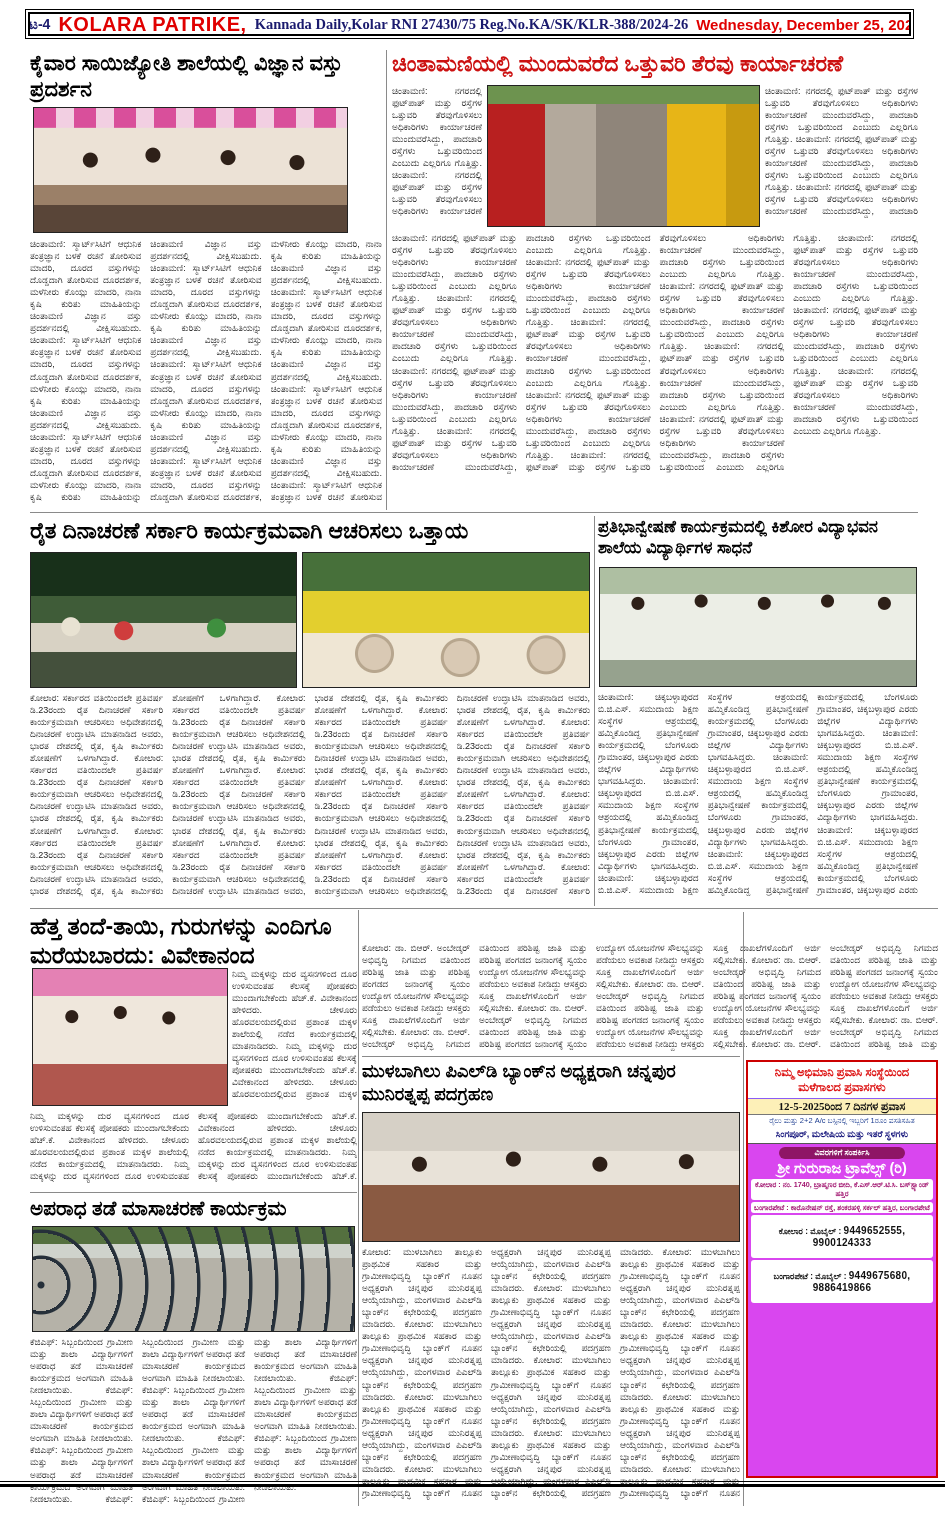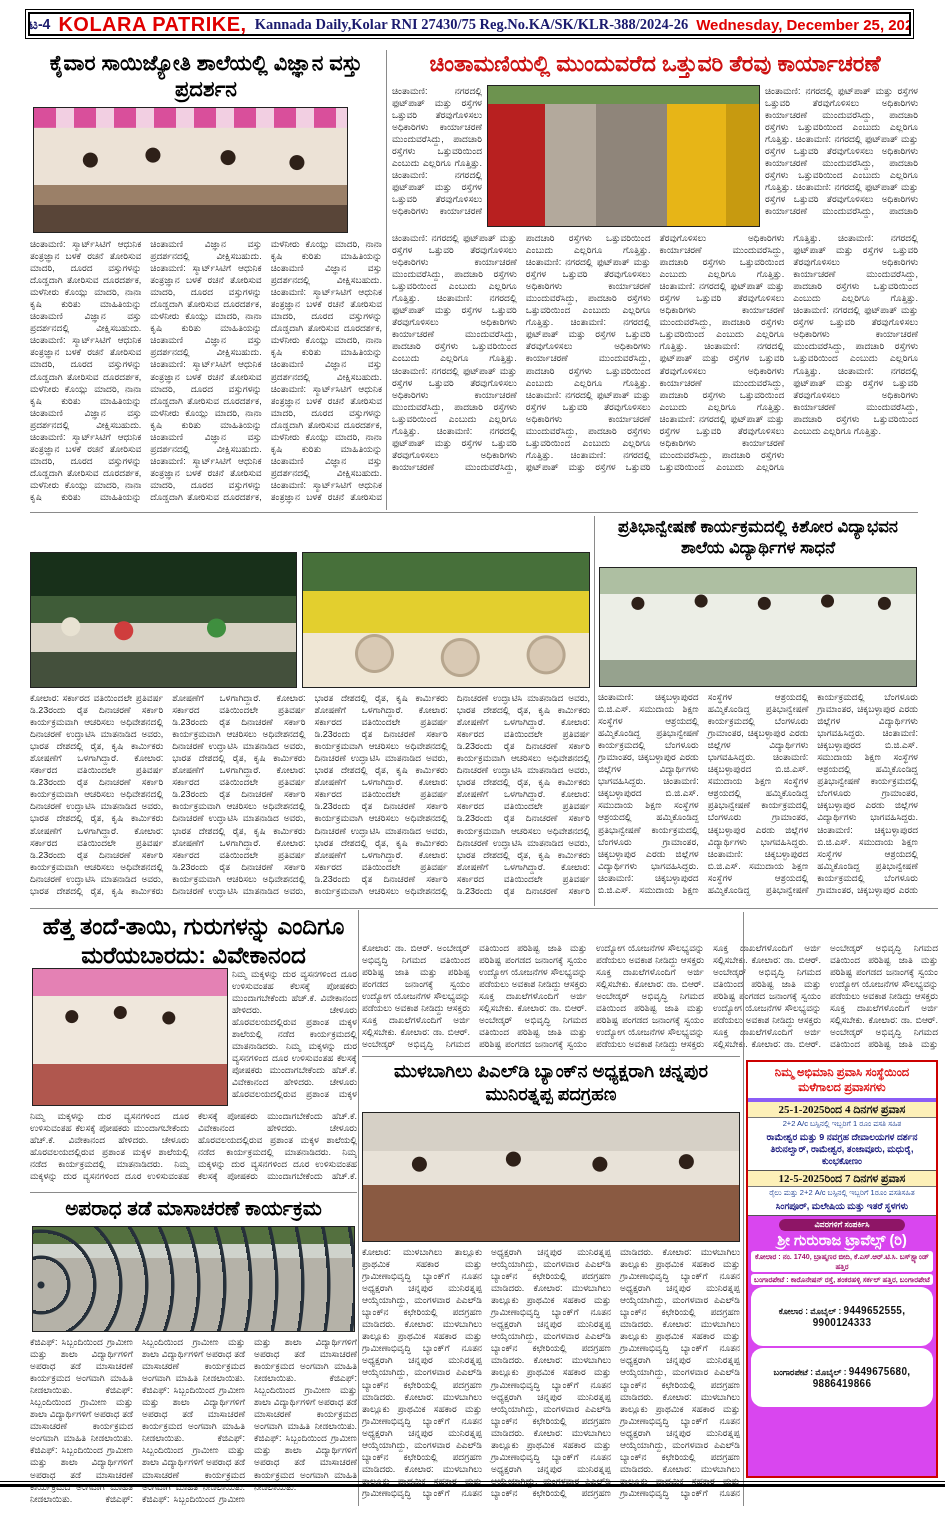--- a/index.html
+++ b/index.html
@@ -6,21 +6,21 @@
   #page{position:relative;width:945px;height:1518px;background:#ffffff;margin:0 auto;
         font-family:"Liberation Sans","DejaVu Sans",sans-serif;color:#111;overflow:hidden;}
   
   .mast-outer{position:absolute;left:25px;top:9px;width:889px;height:30px;border:1px solid #000;padding:2px;box-sizing:border-box;}
   .mast-inner{width:100%;height:100%;border:2px solid #000;box-sizing:border-box;display:flex;align-items:center;justify-content:center;gap:8px;white-space:nowrap;overflow:hidden;background:#fff;}
   .mast-page{color:#1a1a6e;font-weight:bold;font-size:14px;}
   .mast-title{color:#e00000;font-weight:bold;font-size:20px;letter-spacing:.5px;font-family:"Liberation Sans",sans-serif;}
   .mast-sub{color:#1a1a6e;font-weight:bold;font-size:14.5px;font-family:"Liberation Serif",serif;}
   .mast-date{color:#e00000;font-weight:bold;font-size:15px;font-family:"Liberation Sans",sans-serif;}
   
-  .headline{font-weight:bold;text-align:center;color:#000;line-height:1.25;}
+  .headline{font-weight:bold;text-align:left;color:#000;line-height:1.25;}
   .headline.red{color:#cc1111;}
   .nowrap{white-space:nowrap;overflow:hidden;}
   .body{font-size:9px;line-height:1.34;text-align:justify;color:#1c1c1c;overflow:hidden;column-gap:9px;word-break:break-word;}
   .photo{position:absolute;border:1px solid #222;box-sizing:border-box;}
   .abs{position:absolute;box-sizing:border-box;}
   .vrule{position:absolute;width:1px;background:#8a8a8a;}
   .hrule{position:absolute;height:1px;background:#8a8a8a;}
   
   .ph-expo{background:
     radial-gradient(circle at 18% 42%, #2e2018 0 7px, transparent 8px),
@@ -67,30 +67,30 @@
     radial-gradient(circle at 86% 38%, #2e2018 0 7px, transparent 8px),
     linear-gradient(180deg,#d6d0c6 0 30%,#e8e2d8 30% 56%,#8a5a42 56% 100%);
     background-color:#e8e2d8;}
   .ph-ground{background:
     repeating-radial-gradient(circle at 8px 58px, #26303a 0 3px, transparent 4px 26px),
     linear-gradient(180deg,#54703f 0 16%,#cfd3cc 16% 30%,#b5b2a8 30% 100%);
     background-color:#b5b2a8;}
   
   .adbox{position:absolute;left:746px;top:1060px;width:192px;height:418px;border:2px solid #cc0000;background:#fff;
          display:flex;flex-direction:column;box-sizing:border-box;overflow:hidden;}
-  .ad-title{color:#dd1111;font-weight:bold;font-size:11.5px;text-align:center;line-height:1.3;padding:3px 2px;border-bottom:4px solid #8b5cf6;}
+  .ad-title{color:#dd1111;font-weight:bold;font-size:11.5px;text-align:center;line-height:1.3;padding:3px 2px;border-bottom:1px solid #8b5cf6;}
   .tour{border-bottom:1px solid #555;}
   .tour-date{font-family:"Liberation Serif",serif;font-weight:bold;font-size:11px;text-align:center;background:#fdf0b8;color:#111;padding:1px 0;border-bottom:1px solid #777;}
   .tour-note{font-size:7.5px;color:#1a3b8f;text-align:center;padding:1px 1px;}
   .tour-places{font-size:9px;font-weight:bold;color:#19197e;text-align:center;line-height:1.35;padding:1px 2px 3px;}
   .agency{background:#d946ef;color:#fff;flex:1;display:flex;flex-direction:column;align-items:stretch;gap:2px;padding:3px;text-align:center;}
   .agency-contact{font-size:8px;font-weight:bold;background:#8e1566;border-radius:6px;margin:0 28px;padding:1px 0;}
   .agency-name{font-size:14.5px;font-weight:bold;line-height:1.1;}
   .agency-chip{background:#fff;color:#a1146f;font-size:7.2px;font-weight:bold;border-radius:3px;padding:1px 2px;line-height:1.3;}
-  .agency-phone{background:#fff;color:#111;font-size:8.2px;font-weight:bold;border-radius:12px;padding:18px 2px;}
+  .agency-phone{background:#fff;color:#111;font-size:8.2px;font-weight:bold;border-radius:3px;padding:10px 2px;}
   .agency-phone b{font-size:10px;letter-spacing:.3px;}
   
   .foot-rule1{position:absolute;left:0;top:1481px;width:945px;height:1px;background:#000;}
   .foot-rule2{position:absolute;left:0;top:1484px;width:945px;height:3px;background:#000;}
   .footer{position:absolute;left:0;top:1492px;width:945px;text-align:center;font-family:"Liberation Serif",serif;
           font-weight:bold;font-size:12px;color:#101010;white-space:nowrap;overflow:hidden;}
   .footer .em{text-decoration:underline;}
 </style>
 </head>
 <body>
@@ -109,20 +109,21 @@
   <div class="abs headline" style="left:30px;top:50px;width:352px;height:55px;font-size:21px;">ಕೈವಾರ ಸಾಯಿಜ್ಯೋತಿ ಶಾಲೆಯಲ್ಲಿ ವಿಜ್ಞಾನ ವಸ್ತು ಪ್ರದರ್ಶನ</div>
   <div class="photo ph-expo" style="left:33px;top:107px;width:315px;height:126px;"></div>
   <div class="abs body" style="left:30px;top:238px;width:352px;height:272px;column-count:3;">ಚಿಂತಾಮಣಿ: ಸ್ಮಾರ್ಟ್‌ಸಿಟಿಗೆ ಆಧುನಿಕ ತಂತ್ರಜ್ಞಾನ ಬಳಕೆ ರಚನೆ ತೋರಿಸುವ ಮಾದರಿ, ದೂರದ ವಸ್ತುಗಳನ್ನು ದೊಡ್ಡದಾಗಿ ತೋರಿಸುವ ದೂರದರ್ಶಕ, ಮಳೆನೀರು ಕೊಯ್ಲು ಮಾದರಿ, ನಾನಾ ಕೃಷಿ ಕುರಿತು ಮಾಹಿತಿಯನ್ನು ಚಿಂತಾಮಣಿ ವಿಜ್ಞಾನ ವಸ್ತು ಪ್ರದರ್ಶನದಲ್ಲಿ ವೀಕ್ಷಿಸಬಹುದು. ಚಿಂತಾಮಣಿ: ಸ್ಮಾರ್ಟ್‌ಸಿಟಿಗೆ ಆಧುನಿಕ ತಂತ್ರಜ್ಞಾನ ಬಳಕೆ ರಚನೆ ತೋರಿಸುವ ಮಾದರಿ, ದೂರದ ವಸ್ತುಗಳನ್ನು ದೊಡ್ಡದಾಗಿ ತೋರಿಸುವ ದೂರದರ್ಶಕ, ಮಳೆನೀರು ಕೊಯ್ಲು ಮಾದರಿ, ನಾನಾ ಕೃಷಿ ಕುರಿತು ಮಾಹಿತಿಯನ್ನು ಚಿಂತಾಮಣಿ ವಿಜ್ಞಾನ ವಸ್ತು ಪ್ರದರ್ಶನದಲ್ಲಿ ವೀಕ್ಷಿಸಬಹುದು. ಚಿಂತಾಮಣಿ: ಸ್ಮಾರ್ಟ್‌ಸಿಟಿಗೆ ಆಧುನಿಕ ತಂತ್ರಜ್ಞಾನ ಬಳಕೆ ರಚನೆ ತೋರಿಸುವ ಮಾದರಿ, ದೂರದ ವಸ್ತುಗಳನ್ನು ದೊಡ್ಡದಾಗಿ ತೋರಿಸುವ ದೂರದರ್ಶಕ, ಮಳೆನೀರು ಕೊಯ್ಲು ಮಾದರಿ, ನಾನಾ ಕೃಷಿ ಕುರಿತು ಮಾಹಿತಿಯನ್ನು ಚಿಂತಾಮಣಿ ವಿಜ್ಞಾನ ವಸ್ತು ಪ್ರದರ್ಶನದಲ್ಲಿ ವೀಕ್ಷಿಸಬಹುದು. ಚಿಂತಾಮಣಿ: ಸ್ಮಾರ್ಟ್‌ಸಿಟಿಗೆ ಆಧುನಿಕ ತಂತ್ರಜ್ಞಾನ ಬಳಕೆ ರಚನೆ ತೋರಿಸುವ ಮಾದರಿ, ದೂರದ ವಸ್ತುಗಳನ್ನು ದೊಡ್ಡದಾಗಿ ತೋರಿಸುವ ದೂರದರ್ಶಕ, ಮಳೆನೀರು ಕೊಯ್ಲು ಮಾದರಿ, ನಾನಾ ಕೃಷಿ ಕುರಿತು ಮಾಹಿತಿಯನ್ನು ಚಿಂತಾಮಣಿ ವಿಜ್ಞಾನ ವಸ್ತು ಪ್ರದರ್ಶನದಲ್ಲಿ ವೀಕ್ಷಿಸಬಹುದು. ಚಿಂತಾಮಣಿ: ಸ್ಮಾರ್ಟ್‌ಸಿಟಿಗೆ ಆಧುನಿಕ ತಂತ್ರಜ್ಞಾನ ಬಳಕೆ ರಚನೆ ತೋರಿಸುವ ಮಾದರಿ, ದೂರದ ವಸ್ತುಗಳನ್ನು ದೊಡ್ಡದಾಗಿ ತೋರಿಸುವ ದೂರದರ್ಶಕ, ಮಳೆನೀರು ಕೊಯ್ಲು ಮಾದರಿ, ನಾನಾ ಕೃಷಿ ಕುರಿತು ಮಾಹಿತಿಯನ್ನು ಚಿಂತಾಮಣಿ ವಿಜ್ಞಾನ ವಸ್ತು ಪ್ರದರ್ಶನದಲ್ಲಿ ವೀಕ್ಷಿಸಬಹುದು. ಚಿಂತಾಮಣಿ: ಸ್ಮಾರ್ಟ್‌ಸಿಟಿಗೆ ಆಧುನಿಕ ತಂತ್ರಜ್ಞಾನ ಬಳಕೆ ರಚನೆ ತೋರಿಸುವ ಮಾದರಿ, ದೂರದ ವಸ್ತುಗಳನ್ನು ದೊಡ್ಡದಾಗಿ ತೋರಿಸುವ ದೂರದರ್ಶಕ, ಮಳೆನೀರು ಕೊಯ್ಲು ಮಾದರಿ, ನಾನಾ ಕೃಷಿ ಕುರಿತು ಮಾಹಿತಿಯನ್ನು ಚಿಂತಾಮಣಿ ವಿಜ್ಞಾನ ವಸ್ತು ಪ್ರದರ್ಶನದಲ್ಲಿ ವೀಕ್ಷಿಸಬಹುದು. ಚಿಂತಾಮಣಿ: ಸ್ಮಾರ್ಟ್‌ಸಿಟಿಗೆ ಆಧುನಿಕ ತಂತ್ರಜ್ಞಾನ ಬಳಕೆ ರಚನೆ ತೋರಿಸುವ ಮಾದರಿ, ದೂರದ ವಸ್ತುಗಳನ್ನು ದೊಡ್ಡದಾಗಿ ತೋರಿಸುವ ದೂರದರ್ಶಕ, ಮಳೆನೀರು ಕೊಯ್ಲು ಮಾದರಿ, ನಾನಾ ಕೃಷಿ ಕುರಿತು ಮಾಹಿತಿಯನ್ನು ಚಿಂತಾಮಣಿ ವಿಜ್ಞಾನ ವಸ್ತು ಪ್ರದರ್ಶನದಲ್ಲಿ ವೀಕ್ಷಿಸಬಹುದು. ಚಿಂತಾಮಣಿ: ಸ್ಮಾರ್ಟ್‌ಸಿಟಿಗೆ ಆಧುನಿಕ ತಂತ್ರಜ್ಞಾನ ಬಳಕೆ ರಚನೆ ತೋರಿಸುವ ಮಾದರಿ, ದೂರದ ವಸ್ತುಗಳನ್ನು ದೊಡ್ಡದಾಗಿ ತೋರಿಸುವ ದೂರದರ್ಶಕ, ಮಳೆನೀರು ಕೊಯ್ಲು ಮಾದರಿ, ನಾನಾ ಕೃಷಿ ಕುರಿತು ಮಾಹಿತಿಯನ್ನು ಚಿಂತಾಮಣಿ ವಿಜ್ಞಾನ ವಸ್ತು ಪ್ರದರ್ಶನದಲ್ಲಿ ವೀಕ್ಷಿಸಬಹುದು. ಚಿಂತಾಮಣಿ: ಸ್ಮಾರ್ಟ್‌ಸಿಟಿಗೆ ಆಧುನಿಕ ತಂತ್ರಜ್ಞಾನ ಬಳಕೆ ರಚನೆ ತೋರಿಸುವ ಮಾದರಿ, ದೂರದ ವಸ್ತುಗಳನ್ನು ದೊಡ್ಡದಾಗಿ ತೋರಿಸುವ ದೂರದರ್ಶಕ, ಮಳೆನೀರು ಕೊಯ್ಲು ಮಾದರಿ, ನಾನಾ ಕೃಷಿ ಕುರಿತು ಮಾಹಿತಿಯನ್ನು ಚಿಂತಾಮಣಿ ವಿಜ್ಞಾನ ವಸ್ತು ಪ್ರದರ್ಶನದಲ್ಲಿ ವೀಕ್ಷಿಸಬಹುದು. ಚಿಂತಾಮಣಿ: ಸ್ಮಾರ್ಟ್‌ಸಿಟಿಗೆ ಆಧುನಿಕ ತಂತ್ರಜ್ಞಾನ ಬಳಕೆ ರಚನೆ ತೋರಿಸುವ ಮಾದರಿ, ದೂರದ ವಸ್ತುಗಳನ್ನು ದೊಡ್ಡದಾಗಿ ತೋರಿಸುವ ದೂರದರ್ಶಕ, ಮಳೆನೀರು ಕೊಯ್ಲು ಮಾದರಿ, ನಾನಾ ಕೃಷಿ ಕುರಿತು ಮಾಹಿತಿಯನ್ನು ಚಿಂತಾಮಣಿ ವಿಜ್ಞಾನ ವಸ್ತು ಪ್ರದರ್ಶನದಲ್ಲಿ ವೀಕ್ಷಿಸಬಹುದು. ಚಿಂತಾಮಣಿ: ಸ್ಮಾರ್ಟ್‌ಸಿಟಿಗೆ ಆಧುನಿಕ ತಂತ್ರಜ್ಞಾನ ಬಳಕೆ ರಚನೆ ತೋರಿಸುವ ಮಾದರಿ, ದೂರದ ವಸ್ತುಗಳನ್ನು ದೊಡ್ಡದಾಗಿ ತೋರಿಸುವ ದೂರದರ್ಶಕ, ಮಳೆನೀರು ಕೊಯ್ಲು ಮಾದರಿ, ನಾನಾ ಕೃಷಿ ಕುರಿತು ಮಾಹಿತಿಯನ್ನು ಚಿಂತಾಮಣಿ ವಿಜ್ಞಾನ ವಸ್ತು ಪ್ರದರ್ಶನದಲ್ಲಿ ವೀಕ್ಷಿಸಬಹುದು.</div>
 
   <div class="abs headline red nowrap" style="left:392px;top:50px;width:526px;height:30px;font-size:22px;">ಚಿಂತಾಮಣಿಯಲ್ಲಿ ಮುಂದುವರೆದ ಒತ್ತುವರಿ ತೆರವು ಕಾರ್ಯಾಚರಣೆ</div>
   <div class="abs body" style="left:392px;top:85px;width:90px;height:142px;column-count:1;">ಚಿಂತಾಮಣಿ: ನಗರದಲ್ಲಿ ಫುಟ್‌ಪಾತ್ ಮತ್ತು ರಸ್ತೆಗಳ ಒತ್ತುವರಿ ತೆರವುಗೊಳಿಸಲು ಅಧಿಕಾರಿಗಳು ಕಾರ್ಯಾಚರಣೆ ಮುಂದುವರೆಸಿದ್ದು, ಪಾದಚಾರಿ ರಸ್ತೆಗಳು ಒತ್ತುವರಿಯಿಂದ ಎಂಬುದು ಎಲ್ಲರಿಗೂ ಗೊತ್ತಿತ್ತು. ಚಿಂತಾಮಣಿ: ನಗರದಲ್ಲಿ ಫುಟ್‌ಪಾತ್ ಮತ್ತು ರಸ್ತೆಗಳ ಒತ್ತುವರಿ ತೆರವುಗೊಳಿಸಲು ಅಧಿಕಾರಿಗಳು ಕಾರ್ಯಾಚರಣೆ ಮುಂದುವರೆಸಿದ್ದು, ಪಾದಚಾರಿ ರಸ್ತೆಗಳು ಒತ್ತುವರಿಯಿಂದ ಎಂಬುದು ಎಲ್ಲರಿಗೂ ಗೊತ್ತಿತ್ತು.</div>
   <div class="photo ph-jcb" style="left:487px;top:85px;width:273px;height:142px;"></div>
   <div class="abs body" style="left:765px;top:85px;width:153px;height:142px;column-count:1;">ಚಿಂತಾಮಣಿ: ನಗರದಲ್ಲಿ ಫುಟ್‌ಪಾತ್ ಮತ್ತು ರಸ್ತೆಗಳ ಒತ್ತುವರಿ ತೆರವುಗೊಳಿಸಲು ಅಧಿಕಾರಿಗಳು ಕಾರ್ಯಾಚರಣೆ ಮುಂದುವರೆಸಿದ್ದು, ಪಾದಚಾರಿ ರಸ್ತೆಗಳು ಒತ್ತುವರಿಯಿಂದ ಎಂಬುದು ಎಲ್ಲರಿಗೂ ಗೊತ್ತಿತ್ತು. ಚಿಂತಾಮಣಿ: ನಗರದಲ್ಲಿ ಫುಟ್‌ಪಾತ್ ಮತ್ತು ರಸ್ತೆಗಳ ಒತ್ತುವರಿ ತೆರವುಗೊಳಿಸಲು ಅಧಿಕಾರಿಗಳು ಕಾರ್ಯಾಚರಣೆ ಮುಂದುವರೆಸಿದ್ದು, ಪಾದಚಾರಿ ರಸ್ತೆಗಳು ಒತ್ತುವರಿಯಿಂದ ಎಂಬುದು ಎಲ್ಲರಿಗೂ ಗೊತ್ತಿತ್ತು. ಚಿಂತಾಮಣಿ: ನಗರದಲ್ಲಿ ಫುಟ್‌ಪಾತ್ ಮತ್ತು ರಸ್ತೆಗಳ ಒತ್ತುವರಿ ತೆರವುಗೊಳಿಸಲು ಅಧಿಕಾರಿಗಳು ಕಾರ್ಯಾಚರಣೆ ಮುಂದುವರೆಸಿದ್ದು, ಪಾದಚಾರಿ ರಸ್ತೆಗಳು ಒತ್ತುವರಿಯಿಂದ ಎಂಬುದು ಎಲ್ಲರಿಗೂ ಗೊತ್ತಿತ್ತು.</div>
   <div class="abs body" style="left:392px;top:232px;width:526px;height:278px;column-count:4;">ಚಿಂತಾಮಣಿ: ನಗರದಲ್ಲಿ ಫುಟ್‌ಪಾತ್ ಮತ್ತು ರಸ್ತೆಗಳ ಒತ್ತುವರಿ ತೆರವುಗೊಳಿಸಲು ಅಧಿಕಾರಿಗಳು ಕಾರ್ಯಾಚರಣೆ ಮುಂದುವರೆಸಿದ್ದು, ಪಾದಚಾರಿ ರಸ್ತೆಗಳು ಒತ್ತುವರಿಯಿಂದ ಎಂಬುದು ಎಲ್ಲರಿಗೂ ಗೊತ್ತಿತ್ತು. ಚಿಂತಾಮಣಿ: ನಗರದಲ್ಲಿ ಫುಟ್‌ಪಾತ್ ಮತ್ತು ರಸ್ತೆಗಳ ಒತ್ತುವರಿ ತೆರವುಗೊಳಿಸಲು ಅಧಿಕಾರಿಗಳು ಕಾರ್ಯಾಚರಣೆ ಮುಂದುವರೆಸಿದ್ದು, ಪಾದಚಾರಿ ರಸ್ತೆಗಳು ಒತ್ತುವರಿಯಿಂದ ಎಂಬುದು ಎಲ್ಲರಿಗೂ ಗೊತ್ತಿತ್ತು. ಚಿಂತಾಮಣಿ: ನಗರದಲ್ಲಿ ಫುಟ್‌ಪಾತ್ ಮತ್ತು ರಸ್ತೆಗಳ ಒತ್ತುವರಿ ತೆರವುಗೊಳಿಸಲು ಅಧಿಕಾರಿಗಳು ಕಾರ್ಯಾಚರಣೆ ಮುಂದುವರೆಸಿದ್ದು, ಪಾದಚಾರಿ ರಸ್ತೆಗಳು ಒತ್ತುವರಿಯಿಂದ ಎಂಬುದು ಎಲ್ಲರಿಗೂ ಗೊತ್ತಿತ್ತು. ಚಿಂತಾಮಣಿ: ನಗರದಲ್ಲಿ ಫುಟ್‌ಪಾತ್ ಮತ್ತು ರಸ್ತೆಗಳ ಒತ್ತುವರಿ ತೆರವುಗೊಳಿಸಲು ಅಧಿಕಾರಿಗಳು ಕಾರ್ಯಾಚರಣೆ ಮುಂದುವರೆಸಿದ್ದು, ಪಾದಚಾರಿ ರಸ್ತೆಗಳು ಒತ್ತುವರಿಯಿಂದ ಎಂಬುದು ಎಲ್ಲರಿಗೂ ಗೊತ್ತಿತ್ತು. ಚಿಂತಾಮಣಿ: ನಗರದಲ್ಲಿ ಫುಟ್‌ಪಾತ್ ಮತ್ತು ರಸ್ತೆಗಳ ಒತ್ತುವರಿ ತೆರವುಗೊಳಿಸಲು ಅಧಿಕಾರಿಗಳು ಕಾರ್ಯಾಚರಣೆ ಮುಂದುವರೆಸಿದ್ದು, ಪಾದಚಾರಿ ರಸ್ತೆಗಳು ಒತ್ತುವರಿಯಿಂದ ಎಂಬುದು ಎಲ್ಲರಿಗೂ ಗೊತ್ತಿತ್ತು. ಚಿಂತಾಮಣಿ: ನಗರದಲ್ಲಿ ಫುಟ್‌ಪಾತ್ ಮತ್ತು ರಸ್ತೆಗಳ ಒತ್ತುವರಿ ತೆರವುಗೊಳಿಸಲು ಅಧಿಕಾರಿಗಳು ಕಾರ್ಯಾಚರಣೆ ಮುಂದುವರೆಸಿದ್ದು, ಪಾದಚಾರಿ ರಸ್ತೆಗಳು ಒತ್ತುವರಿಯಿಂದ ಎಂಬುದು ಎಲ್ಲರಿಗೂ ಗೊತ್ತಿತ್ತು. ಚಿಂತಾಮಣಿ: ನಗರದಲ್ಲಿ ಫುಟ್‌ಪಾತ್ ಮತ್ತು ರಸ್ತೆಗಳ ಒತ್ತುವರಿ ತೆರವುಗೊಳಿಸಲು ಅಧಿಕಾರಿಗಳು ಕಾರ್ಯಾಚರಣೆ ಮುಂದುವರೆಸಿದ್ದು, ಪಾದಚಾರಿ ರಸ್ತೆಗಳು ಒತ್ತುವರಿಯಿಂದ ಎಂಬುದು ಎಲ್ಲರಿಗೂ ಗೊತ್ತಿತ್ತು. ಚಿಂತಾಮಣಿ: ನಗರದಲ್ಲಿ ಫುಟ್‌ಪಾತ್ ಮತ್ತು ರಸ್ತೆಗಳ ಒತ್ತುವರಿ ತೆರವುಗೊಳಿಸಲು ಅಧಿಕಾರಿಗಳು ಕಾರ್ಯಾಚರಣೆ ಮುಂದುವರೆಸಿದ್ದು, ಪಾದಚಾರಿ ರಸ್ತೆಗಳು ಒತ್ತುವರಿಯಿಂದ ಎಂಬುದು ಎಲ್ಲರಿಗೂ ಗೊತ್ತಿತ್ತು. ಚಿಂತಾಮಣಿ: ನಗರದಲ್ಲಿ ಫುಟ್‌ಪಾತ್ ಮತ್ತು ರಸ್ತೆಗಳ ಒತ್ತುವರಿ ತೆರವುಗೊಳಿಸಲು ಅಧಿಕಾರಿಗಳು ಕಾರ್ಯಾಚರಣೆ ಮುಂದುವರೆಸಿದ್ದು, ಪಾದಚಾರಿ ರಸ್ತೆಗಳು ಒತ್ತುವರಿಯಿಂದ ಎಂಬುದು ಎಲ್ಲರಿಗೂ ಗೊತ್ತಿತ್ತು. ಚಿಂತಾಮಣಿ: ನಗರದಲ್ಲಿ ಫುಟ್‌ಪಾತ್ ಮತ್ತು ರಸ್ತೆಗಳ ಒತ್ತುವರಿ ತೆರವುಗೊಳಿಸಲು ಅಧಿಕಾರಿಗಳು ಕಾರ್ಯಾಚರಣೆ ಮುಂದುವರೆಸಿದ್ದು, ಪಾದಚಾರಿ ರಸ್ತೆಗಳು ಒತ್ತುವರಿಯಿಂದ ಎಂಬುದು ಎಲ್ಲರಿಗೂ ಗೊತ್ತಿತ್ತು. ಚಿಂತಾಮಣಿ: ನಗರದಲ್ಲಿ ಫುಟ್‌ಪಾತ್ ಮತ್ತು ರಸ್ತೆಗಳ ಒತ್ತುವರಿ ತೆರವುಗೊಳಿಸಲು ಅಧಿಕಾರಿಗಳು ಕಾರ್ಯಾಚರಣೆ ಮುಂದುವರೆಸಿದ್ದು, ಪಾದಚಾರಿ ರಸ್ತೆಗಳು ಒತ್ತುವರಿಯಿಂದ ಎಂಬುದು ಎಲ್ಲರಿಗೂ ಗೊತ್ತಿತ್ತು. ಚಿಂತಾಮಣಿ: ನಗರದಲ್ಲಿ ಫುಟ್‌ಪಾತ್ ಮತ್ತು ರಸ್ತೆಗಳ ಒತ್ತುವರಿ ತೆರವುಗೊಳಿಸಲು ಅಧಿಕಾರಿಗಳು ಕಾರ್ಯಾಚರಣೆ ಮುಂದುವರೆಸಿದ್ದು, ಪಾದಚಾರಿ ರಸ್ತೆಗಳು ಒತ್ತುವರಿಯಿಂದ ಎಂಬುದು ಎಲ್ಲರಿಗೂ ಗೊತ್ತಿತ್ತು. ಚಿಂತಾಮಣಿ: ನಗರದಲ್ಲಿ ಫುಟ್‌ಪಾತ್ ಮತ್ತು ರಸ್ತೆಗಳ ಒತ್ತುವರಿ ತೆರವುಗೊಳಿಸಲು ಅಧಿಕಾರಿಗಳು ಕಾರ್ಯಾಚರಣೆ ಮುಂದುವರೆಸಿದ್ದು, ಪಾದಚಾರಿ ರಸ್ತೆಗಳು ಒತ್ತುವರಿಯಿಂದ ಎಂಬುದು ಎಲ್ಲರಿಗೂ ಗೊತ್ತಿತ್ತು. ಚಿಂತಾಮಣಿ: ನಗರದಲ್ಲಿ ಫುಟ್‌ಪಾತ್ ಮತ್ತು ರಸ್ತೆಗಳ ಒತ್ತುವರಿ ತೆರವುಗೊಳಿಸಲು ಅಧಿಕಾರಿಗಳು ಕಾರ್ಯಾಚರಣೆ ಮುಂದುವರೆಸಿದ್ದು, ಪಾದಚಾರಿ ರಸ್ತೆಗಳು ಒತ್ತುವರಿಯಿಂದ ಎಂಬುದು ಎಲ್ಲರಿಗೂ ಗೊತ್ತಿತ್ತು.</div>
 
+  <div class="abs headline nowrap" style="left:30px;top:517px;width:560px;height:30px;font-size:22px;">ರೈತ ದಿನಾಚರಣೆ ಸರ್ಕಾರಿ ಕಾರ್ಯಕ್ರಮವಾಗಿ ಆಚರಿಸಲು ಒತ್ತಾಯ</div>
   <div class="photo ph-farmers" style="left:30px;top:552px;width:267px;height:136px;"></div>
   <div class="photo ph-drums" style="left:302px;top:552px;width:288px;height:136px;"></div>
   <div class="abs body" style="left:30px;top:692px;width:560px;height:214px;column-count:4;">ಕೋಲಾರ: ಸರ್ಕಾರದ ವತಿಯಿಂದಲೇ ಪ್ರತಿವರ್ಷ ಡಿ.23ರಂದು ರೈತ ದಿನಾಚರಣೆ ಸರ್ಕಾರಿ ಕಾರ್ಯಕ್ರಮವಾಗಿ ಆಚರಿಸಲು ಅಧಿವೇಶನದಲ್ಲಿ ದಿನಾಚರಣೆ ಉದ್ಘಾಟಿಸಿ ಮಾತನಾಡಿದ ಅವರು, ಭಾರತ ದೇಶದಲ್ಲಿ ರೈತ, ಕೃಷಿ ಕಾರ್ಮಿಕರು ಶೋಷಣೆಗೆ ಒಳಗಾಗಿದ್ದಾರೆ. ಕೋಲಾರ: ಸರ್ಕಾರದ ವತಿಯಿಂದಲೇ ಪ್ರತಿವರ್ಷ ಡಿ.23ರಂದು ರೈತ ದಿನಾಚರಣೆ ಸರ್ಕಾರಿ ಕಾರ್ಯಕ್ರಮವಾಗಿ ಆಚರಿಸಲು ಅಧಿವೇಶನದಲ್ಲಿ ದಿನಾಚರಣೆ ಉದ್ಘಾಟಿಸಿ ಮಾತನಾಡಿದ ಅವರು, ಭಾರತ ದೇಶದಲ್ಲಿ ರೈತ, ಕೃಷಿ ಕಾರ್ಮಿಕರು ಶೋಷಣೆಗೆ ಒಳಗಾಗಿದ್ದಾರೆ. ಕೋಲಾರ: ಸರ್ಕಾರದ ವತಿಯಿಂದಲೇ ಪ್ರತಿವರ್ಷ ಡಿ.23ರಂದು ರೈತ ದಿನಾಚರಣೆ ಸರ್ಕಾರಿ ಕಾರ್ಯಕ್ರಮವಾಗಿ ಆಚರಿಸಲು ಅಧಿವೇಶನದಲ್ಲಿ ದಿನಾಚರಣೆ ಉದ್ಘಾಟಿಸಿ ಮಾತನಾಡಿದ ಅವರು, ಭಾರತ ದೇಶದಲ್ಲಿ ರೈತ, ಕೃಷಿ ಕಾರ್ಮಿಕರು ಶೋಷಣೆಗೆ ಒಳಗಾಗಿದ್ದಾರೆ. ಕೋಲಾರ: ಸರ್ಕಾರದ ವತಿಯಿಂದಲೇ ಪ್ರತಿವರ್ಷ ಡಿ.23ರಂದು ರೈತ ದಿನಾಚರಣೆ ಸರ್ಕಾರಿ ಕಾರ್ಯಕ್ರಮವಾಗಿ ಆಚರಿಸಲು ಅಧಿವೇಶನದಲ್ಲಿ ದಿನಾಚರಣೆ ಉದ್ಘಾಟಿಸಿ ಮಾತನಾಡಿದ ಅವರು, ಭಾರತ ದೇಶದಲ್ಲಿ ರೈತ, ಕೃಷಿ ಕಾರ್ಮಿಕರು ಶೋಷಣೆಗೆ ಒಳಗಾಗಿದ್ದಾರೆ. ಕೋಲಾರ: ಸರ್ಕಾರದ ವತಿಯಿಂದಲೇ ಪ್ರತಿವರ್ಷ ಡಿ.23ರಂದು ರೈತ ದಿನಾಚರಣೆ ಸರ್ಕಾರಿ ಕಾರ್ಯಕ್ರಮವಾಗಿ ಆಚರಿಸಲು ಅಧಿವೇಶನದಲ್ಲಿ ದಿನಾಚರಣೆ ಉದ್ಘಾಟಿಸಿ ಮಾತನಾಡಿದ ಅವರು, ಭಾರತ ದೇಶದಲ್ಲಿ ರೈತ, ಕೃಷಿ ಕಾರ್ಮಿಕರು ಶೋಷಣೆಗೆ ಒಳಗಾಗಿದ್ದಾರೆ. ಕೋಲಾರ: ಸರ್ಕಾರದ ವತಿಯಿಂದಲೇ ಪ್ರತಿವರ್ಷ ಡಿ.23ರಂದು ರೈತ ದಿನಾಚರಣೆ ಸರ್ಕಾರಿ ಕಾರ್ಯಕ್ರಮವಾಗಿ ಆಚರಿಸಲು ಅಧಿವೇಶನದಲ್ಲಿ ದಿನಾಚರಣೆ ಉದ್ಘಾಟಿಸಿ ಮಾತನಾಡಿದ ಅವರು, ಭಾರತ ದೇಶದಲ್ಲಿ ರೈತ, ಕೃಷಿ ಕಾರ್ಮಿಕರು ಶೋಷಣೆಗೆ ಒಳಗಾಗಿದ್ದಾರೆ. ಕೋಲಾರ: ಸರ್ಕಾರದ ವತಿಯಿಂದಲೇ ಪ್ರತಿವರ್ಷ ಡಿ.23ರಂದು ರೈತ ದಿನಾಚರಣೆ ಸರ್ಕಾರಿ ಕಾರ್ಯಕ್ರಮವಾಗಿ ಆಚರಿಸಲು ಅಧಿವೇಶನದಲ್ಲಿ ದಿನಾಚರಣೆ ಉದ್ಘಾಟಿಸಿ ಮಾತನಾಡಿದ ಅವರು, ಭಾರತ ದೇಶದಲ್ಲಿ ರೈತ, ಕೃಷಿ ಕಾರ್ಮಿಕರು ಶೋಷಣೆಗೆ ಒಳಗಾಗಿದ್ದಾರೆ. ಕೋಲಾರ: ಸರ್ಕಾರದ ವತಿಯಿಂದಲೇ ಪ್ರತಿವರ್ಷ ಡಿ.23ರಂದು ರೈತ ದಿನಾಚರಣೆ ಸರ್ಕಾರಿ ಕಾರ್ಯಕ್ರಮವಾಗಿ ಆಚರಿಸಲು ಅಧಿವೇಶನದಲ್ಲಿ ದಿನಾಚರಣೆ ಉದ್ಘಾಟಿಸಿ ಮಾತನಾಡಿದ ಅವರು, ಭಾರತ ದೇಶದಲ್ಲಿ ರೈತ, ಕೃಷಿ ಕಾರ್ಮಿಕರು ಶೋಷಣೆಗೆ ಒಳಗಾಗಿದ್ದಾರೆ. ಕೋಲಾರ: ಸರ್ಕಾರದ ವತಿಯಿಂದಲೇ ಪ್ರತಿವರ್ಷ ಡಿ.23ರಂದು ರೈತ ದಿನಾಚರಣೆ ಸರ್ಕಾರಿ ಕಾರ್ಯಕ್ರಮವಾಗಿ ಆಚರಿಸಲು ಅಧಿವೇಶನದಲ್ಲಿ ದಿನಾಚರಣೆ ಉದ್ಘಾಟಿಸಿ ಮಾತನಾಡಿದ ಅವರು, ಭಾರತ ದೇಶದಲ್ಲಿ ರೈತ, ಕೃಷಿ ಕಾರ್ಮಿಕರು ಶೋಷಣೆಗೆ ಒಳಗಾಗಿದ್ದಾರೆ. ಕೋಲಾರ: ಸರ್ಕಾರದ ವತಿಯಿಂದಲೇ ಪ್ರತಿವರ್ಷ ಡಿ.23ರಂದು ರೈತ ದಿನಾಚರಣೆ ಸರ್ಕಾರಿ ಕಾರ್ಯಕ್ರಮವಾಗಿ ಆಚರಿಸಲು ಅಧಿವೇಶನದಲ್ಲಿ ದಿನಾಚರಣೆ ಉದ್ಘಾಟಿಸಿ ಮಾತನಾಡಿದ ಅವರು, ಭಾರತ ದೇಶದಲ್ಲಿ ರೈತ, ಕೃಷಿ ಕಾರ್ಮಿಕರು ಶೋಷಣೆಗೆ ಒಳಗಾಗಿದ್ದಾರೆ. ಕೋಲಾರ: ಸರ್ಕಾರದ ವತಿಯಿಂದಲೇ ಪ್ರತಿವರ್ಷ ಡಿ.23ರಂದು ರೈತ ದಿನಾಚರಣೆ ಸರ್ಕಾರಿ ಕಾರ್ಯಕ್ರಮವಾಗಿ ಆಚರಿಸಲು ಅಧಿವೇಶನದಲ್ಲಿ ದಿನಾಚರಣೆ ಉದ್ಘಾಟಿಸಿ ಮಾತನಾಡಿದ ಅವರು, ಭಾರತ ದೇಶದಲ್ಲಿ ರೈತ, ಕೃಷಿ ಕಾರ್ಮಿಕರು ಶೋಷಣೆಗೆ ಒಳಗಾಗಿದ್ದಾರೆ. ಕೋಲಾರ: ಸರ್ಕಾರದ ವತಿಯಿಂದಲೇ ಪ್ರತಿವರ್ಷ ಡಿ.23ರಂದು ರೈತ ದಿನಾಚರಣೆ ಸರ್ಕಾರಿ ಕಾರ್ಯಕ್ರಮವಾಗಿ ಆಚರಿಸಲು ಅಧಿವೇಶನದಲ್ಲಿ ದಿನಾಚರಣೆ ಉದ್ಘಾಟಿಸಿ ಮಾತನಾಡಿದ ಅವರು, ಭಾರತ ದೇಶದಲ್ಲಿ ರೈತ, ಕೃಷಿ ಕಾರ್ಮಿಕರು ಶೋಷಣೆಗೆ ಒಳಗಾಗಿದ್ದಾರೆ.</div>
 
   <div class="abs headline" style="left:598px;top:516px;width:320px;height:50px;font-size:16.5px;">ಪ್ರತಿಭಾನ್ವೇಷಣೆ ಕಾರ್ಯಕ್ರಮದಲ್ಲಿ ಕಿಶೋರ ವಿದ್ಯಾಭವನ ಶಾಲೆಯ ವಿದ್ಯಾರ್ಥಿಗಳ ಸಾಧನೆ</div>
   <div class="photo ph-students" style="left:599px;top:567px;width:318px;height:120px;"></div>
   <div class="abs body" style="left:598px;top:691px;width:320px;height:215px;column-count:3;">ಚಿಂತಾಮಣಿ: ಚಿಕ್ಕಬಳ್ಳಾಪುರದ ಬಿ.ಜಿ.ಎಸ್. ಸಮುದಾಯ ಶಿಕ್ಷಣ ಸಂಸ್ಥೆಗಳ ಆಶ್ರಯದಲ್ಲಿ ಹಮ್ಮಿಕೊಂಡಿದ್ದ ಪ್ರತಿಭಾನ್ವೇಷಣೆ ಕಾರ್ಯಕ್ರಮದಲ್ಲಿ ಬೆಂಗಳೂರು ಗ್ರಾಮಾಂತರ, ಚಿಕ್ಕಬಳ್ಳಾಪುರ ಎರಡು ಜಿಲ್ಲೆಗಳ ವಿದ್ಯಾರ್ಥಿಗಳು ಭಾಗವಹಿಸಿದ್ದರು. ಚಿಂತಾಮಣಿ: ಚಿಕ್ಕಬಳ್ಳಾಪುರದ ಬಿ.ಜಿ.ಎಸ್. ಸಮುದಾಯ ಶಿಕ್ಷಣ ಸಂಸ್ಥೆಗಳ ಆಶ್ರಯದಲ್ಲಿ ಹಮ್ಮಿಕೊಂಡಿದ್ದ ಪ್ರತಿಭಾನ್ವೇಷಣೆ ಕಾರ್ಯಕ್ರಮದಲ್ಲಿ ಬೆಂಗಳೂರು ಗ್ರಾಮಾಂತರ, ಚಿಕ್ಕಬಳ್ಳಾಪುರ ಎರಡು ಜಿಲ್ಲೆಗಳ ವಿದ್ಯಾರ್ಥಿಗಳು ಭಾಗವಹಿಸಿದ್ದರು. ಚಿಂತಾಮಣಿ: ಚಿಕ್ಕಬಳ್ಳಾಪುರದ ಬಿ.ಜಿ.ಎಸ್. ಸಮುದಾಯ ಶಿಕ್ಷಣ ಸಂಸ್ಥೆಗಳ ಆಶ್ರಯದಲ್ಲಿ ಹಮ್ಮಿಕೊಂಡಿದ್ದ ಪ್ರತಿಭಾನ್ವೇಷಣೆ ಕಾರ್ಯಕ್ರಮದಲ್ಲಿ ಬೆಂಗಳೂರು ಗ್ರಾಮಾಂತರ, ಚಿಕ್ಕಬಳ್ಳಾಪುರ ಎರಡು ಜಿಲ್ಲೆಗಳ ವಿದ್ಯಾರ್ಥಿಗಳು ಭಾಗವಹಿಸಿದ್ದರು. ಚಿಂತಾಮಣಿ: ಚಿಕ್ಕಬಳ್ಳಾಪುರದ ಬಿ.ಜಿ.ಎಸ್. ಸಮುದಾಯ ಶಿಕ್ಷಣ ಸಂಸ್ಥೆಗಳ ಆಶ್ರಯದಲ್ಲಿ ಹಮ್ಮಿಕೊಂಡಿದ್ದ ಪ್ರತಿಭಾನ್ವೇಷಣೆ ಕಾರ್ಯಕ್ರಮದಲ್ಲಿ ಬೆಂಗಳೂರು ಗ್ರಾಮಾಂತರ, ಚಿಕ್ಕಬಳ್ಳಾಪುರ ಎರಡು ಜಿಲ್ಲೆಗಳ ವಿದ್ಯಾರ್ಥಿಗಳು ಭಾಗವಹಿಸಿದ್ದರು. ಚಿಂತಾಮಣಿ: ಚಿಕ್ಕಬಳ್ಳಾಪುರದ ಬಿ.ಜಿ.ಎಸ್. ಸಮುದಾಯ ಶಿಕ್ಷಣ ಸಂಸ್ಥೆಗಳ ಆಶ್ರಯದಲ್ಲಿ ಹಮ್ಮಿಕೊಂಡಿದ್ದ ಪ್ರತಿಭಾನ್ವೇಷಣೆ ಕಾರ್ಯಕ್ರಮದಲ್ಲಿ ಬೆಂಗಳೂರು ಗ್ರಾಮಾಂತರ, ಚಿಕ್ಕಬಳ್ಳಾಪುರ ಎರಡು ಜಿಲ್ಲೆಗಳ ವಿದ್ಯಾರ್ಥಿಗಳು ಭಾಗವಹಿಸಿದ್ದರು. ಚಿಂತಾಮಣಿ: ಚಿಕ್ಕಬಳ್ಳಾಪುರದ ಬಿ.ಜಿ.ಎಸ್. ಸಮುದಾಯ ಶಿಕ್ಷಣ ಸಂಸ್ಥೆಗಳ ಆಶ್ರಯದಲ್ಲಿ ಹಮ್ಮಿಕೊಂಡಿದ್ದ ಪ್ರತಿಭಾನ್ವೇಷಣೆ ಕಾರ್ಯಕ್ರಮದಲ್ಲಿ ಬೆಂಗಳೂರು ಗ್ರಾಮಾಂತರ, ಚಿಕ್ಕಬಳ್ಳಾಪುರ ಎರಡು ಜಿಲ್ಲೆಗಳ ವಿದ್ಯಾರ್ಥಿಗಳು ಭಾಗವಹಿಸಿದ್ದರು. ಚಿಂತಾಮಣಿ: ಚಿಕ್ಕಬಳ್ಳಾಪುರದ ಬಿ.ಜಿ.ಎಸ್. ಸಮುದಾಯ ಶಿಕ್ಷಣ ಸಂಸ್ಥೆಗಳ ಆಶ್ರಯದಲ್ಲಿ ಹಮ್ಮಿಕೊಂಡಿದ್ದ ಪ್ರತಿಭಾನ್ವೇಷಣೆ ಕಾರ್ಯಕ್ರಮದಲ್ಲಿ ಬೆಂಗಳೂರು ಗ್ರಾಮಾಂತರ, ಚಿಕ್ಕಬಳ್ಳಾಪುರ ಎರಡು ಜಿಲ್ಲೆಗಳ ವಿದ್ಯಾರ್ಥಿಗಳು ಭಾಗವಹಿಸಿದ್ದರು. ಚಿಂತಾಮಣಿ: ಚಿಕ್ಕಬಳ್ಳಾಪುರದ ಬಿ.ಜಿ.ಎಸ್. ಸಮುದಾಯ ಶಿಕ್ಷಣ ಸಂಸ್ಥೆಗಳ ಆಶ್ರಯದಲ್ಲಿ ಹಮ್ಮಿಕೊಂಡಿದ್ದ ಪ್ರತಿಭಾನ್ವೇಷಣೆ ಕಾರ್ಯಕ್ರಮದಲ್ಲಿ ಬೆಂಗಳೂರು ಗ್ರಾಮಾಂತರ, ಚಿಕ್ಕಬಳ್ಳಾಪುರ ಎರಡು ಜಿಲ್ಲೆಗಳ ವಿದ್ಯಾರ್ಥಿಗಳು ಭಾಗವಹಿಸಿದ್ದರು.</div>
 
   <div class="abs headline" style="left:30px;top:912px;width:327px;height:54px;font-size:23px;">ಹೆತ್ತ ತಂದೆ-ತಾಯಿ, ಗುರುಗಳನ್ನು ಎಂದಿಗೂ ಮರೆಯಬಾರದು: ವಿವೇಕಾನಂದ</div>
   <div class="photo ph-stage" style="left:32px;top:968px;width:196px;height:138px;"></div>
@@ -136,25 +137,20 @@
   <div class="abs body" style="left:362px;top:1246px;width:378px;height:260px;column-count:3;">ಕೋಲಾರ: ಮುಳಬಾಗಿಲು ತಾಲ್ಲೂಕು ಪ್ರಾಥಮಿಕ ಸಹಕಾರ ಮತ್ತು ಗ್ರಾಮೀಣಾಭಿವೃದ್ಧಿ ಬ್ಯಾಂಕ್‌ಗೆ ನೂತನ ಅಧ್ಯಕ್ಷರಾಗಿ ಚನ್ನಪುರ ಮುನಿರತ್ನಪ್ಪ ಆಯ್ಕೆಯಾಗಿದ್ದು, ಮಂಗಳವಾರ ಪಿಎಲ್‌ಡಿ ಬ್ಯಾಂಕ್‌ನ ಕಛೇರಿಯಲ್ಲಿ ಪದಗ್ರಹಣ ಮಾಡಿದರು. ಕೋಲಾರ: ಮುಳಬಾಗಿಲು ತಾಲ್ಲೂಕು ಪ್ರಾಥಮಿಕ ಸಹಕಾರ ಮತ್ತು ಗ್ರಾಮೀಣಾಭಿವೃದ್ಧಿ ಬ್ಯಾಂಕ್‌ಗೆ ನೂತನ ಅಧ್ಯಕ್ಷರಾಗಿ ಚನ್ನಪುರ ಮುನಿರತ್ನಪ್ಪ ಆಯ್ಕೆಯಾಗಿದ್ದು, ಮಂಗಳವಾರ ಪಿಎಲ್‌ಡಿ ಬ್ಯಾಂಕ್‌ನ ಕಛೇರಿಯಲ್ಲಿ ಪದಗ್ರಹಣ ಮಾಡಿದರು. ಕೋಲಾರ: ಮುಳಬಾಗಿಲು ತಾಲ್ಲೂಕು ಪ್ರಾಥಮಿಕ ಸಹಕಾರ ಮತ್ತು ಗ್ರಾಮೀಣಾಭಿವೃದ್ಧಿ ಬ್ಯಾಂಕ್‌ಗೆ ನೂತನ ಅಧ್ಯಕ್ಷರಾಗಿ ಚನ್ನಪುರ ಮುನಿರತ್ನಪ್ಪ ಆಯ್ಕೆಯಾಗಿದ್ದು, ಮಂಗಳವಾರ ಪಿಎಲ್‌ಡಿ ಬ್ಯಾಂಕ್‌ನ ಕಛೇರಿಯಲ್ಲಿ ಪದಗ್ರಹಣ ಮಾಡಿದರು. ಕೋಲಾರ: ಮುಳಬಾಗಿಲು ತಾಲ್ಲೂಕು ಪ್ರಾಥಮಿಕ ಸಹಕಾರ ಮತ್ತು ಗ್ರಾಮೀಣಾಭಿವೃದ್ಧಿ ಬ್ಯಾಂಕ್‌ಗೆ ನೂತನ ಅಧ್ಯಕ್ಷರಾಗಿ ಚನ್ನಪುರ ಮುನಿರತ್ನಪ್ಪ ಆಯ್ಕೆಯಾಗಿದ್ದು, ಮಂಗಳವಾರ ಪಿಎಲ್‌ಡಿ ಬ್ಯಾಂಕ್‌ನ ಕಛೇರಿಯಲ್ಲಿ ಪದಗ್ರಹಣ ಮಾಡಿದರು. ಕೋಲಾರ: ಮುಳಬಾಗಿಲು ತಾಲ್ಲೂಕು ಪ್ರಾಥಮಿಕ ಸಹಕಾರ ಮತ್ತು ಗ್ರಾಮೀಣಾಭಿವೃದ್ಧಿ ಬ್ಯಾಂಕ್‌ಗೆ ನೂತನ ಅಧ್ಯಕ್ಷರಾಗಿ ಚನ್ನಪುರ ಮುನಿರತ್ನಪ್ಪ ಆಯ್ಕೆಯಾಗಿದ್ದು, ಮಂಗಳವಾರ ಪಿಎಲ್‌ಡಿ ಬ್ಯಾಂಕ್‌ನ ಕಛೇರಿಯಲ್ಲಿ ಪದಗ್ರಹಣ ಮಾಡಿದರು. ಕೋಲಾರ: ಮುಳಬಾಗಿಲು ತಾಲ್ಲೂಕು ಪ್ರಾಥಮಿಕ ಸಹಕಾರ ಮತ್ತು ಗ್ರಾಮೀಣಾಭಿವೃದ್ಧಿ ಬ್ಯಾಂಕ್‌ಗೆ ನೂತನ ಅಧ್ಯಕ್ಷರಾಗಿ ಚನ್ನಪುರ ಮುನಿರತ್ನಪ್ಪ ಆಯ್ಕೆಯಾಗಿದ್ದು, ಮಂಗಳವಾರ ಪಿಎಲ್‌ಡಿ ಬ್ಯಾಂಕ್‌ನ ಕಛೇರಿಯಲ್ಲಿ ಪದಗ್ರಹಣ ಮಾಡಿದರು. ಕೋಲಾರ: ಮುಳಬಾಗಿಲು ತಾಲ್ಲೂಕು ಪ್ರಾಥಮಿಕ ಸಹಕಾರ ಮತ್ತು ಗ್ರಾಮೀಣಾಭಿವೃದ್ಧಿ ಬ್ಯಾಂಕ್‌ಗೆ ನೂತನ ಅಧ್ಯಕ್ಷರಾಗಿ ಚನ್ನಪುರ ಮುನಿರತ್ನಪ್ಪ ಆಯ್ಕೆಯಾಗಿದ್ದು, ಮಂಗಳವಾರ ಪಿಎಲ್‌ಡಿ ಬ್ಯಾಂಕ್‌ನ ಕಛೇರಿಯಲ್ಲಿ ಪದಗ್ರಹಣ ಮಾಡಿದರು. ಕೋಲಾರ: ಮುಳಬಾಗಿಲು ತಾಲ್ಲೂಕು ಪ್ರಾಥಮಿಕ ಸಹಕಾರ ಮತ್ತು ಗ್ರಾಮೀಣಾಭಿವೃದ್ಧಿ ಬ್ಯಾಂಕ್‌ಗೆ ನೂತನ ಅಧ್ಯಕ್ಷರಾಗಿ ಚನ್ನಪುರ ಮುನಿರತ್ನಪ್ಪ ಆಯ್ಕೆಯಾಗಿದ್ದು, ಮಂಗಳವಾರ ಪಿಎಲ್‌ಡಿ ಬ್ಯಾಂಕ್‌ನ ಕಛೇರಿಯಲ್ಲಿ ಪದಗ್ರಹಣ ಮಾಡಿದರು. ಕೋಲಾರ: ಮುಳಬಾಗಿಲು ತಾಲ್ಲೂಕು ಪ್ರಾಥಮಿಕ ಸಹಕಾರ ಮತ್ತು ಗ್ರಾಮೀಣಾಭಿವೃದ್ಧಿ ಬ್ಯಾಂಕ್‌ಗೆ ನೂತನ ಅಧ್ಯಕ್ಷರಾಗಿ ಚನ್ನಪುರ ಮುನಿರತ್ನಪ್ಪ ಆಯ್ಕೆಯಾಗಿದ್ದು, ಮಂಗಳವಾರ ಪಿಎಲ್‌ಡಿ ಬ್ಯಾಂಕ್‌ನ ಕಛೇರಿಯಲ್ಲಿ ಪದಗ್ರಹಣ ಮಾಡಿದರು. ಕೋಲಾರ: ಮುಳಬಾಗಿಲು ತಾಲ್ಲೂಕು ಪ್ರಾಥಮಿಕ ಸಹಕಾರ ಮತ್ತು ಗ್ರಾಮೀಣಾಭಿವೃದ್ಧಿ ಬ್ಯಾಂಕ್‌ಗೆ ನೂತನ ಅಧ್ಯಕ್ಷರಾಗಿ ಚನ್ನಪುರ ಮುನಿರತ್ನಪ್ಪ ಆಯ್ಕೆಯಾಗಿದ್ದು, ಮಂಗಳವಾರ ಪಿಎಲ್‌ಡಿ ಬ್ಯಾಂಕ್‌ನ ಕಛೇರಿಯಲ್ಲಿ ಪದಗ್ರಹಣ ಮಾಡಿದರು. ಕೋಲಾರ: ಮುಳಬಾಗಿಲು ತಾಲ್ಲೂಕು ಪ್ರಾಥಮಿಕ ಸಹಕಾರ ಮತ್ತು ಗ್ರಾಮೀಣಾಭಿವೃದ್ಧಿ ಬ್ಯಾಂಕ್‌ಗೆ ನೂತನ ಅಧ್ಯಕ್ಷರಾಗಿ ಚನ್ನಪುರ ಮುನಿರತ್ನಪ್ಪ ಆಯ್ಕೆಯಾಗಿದ್ದು, ಮಂಗಳವಾರ ಪಿಎಲ್‌ಡಿ ಬ್ಯಾಂಕ್‌ನ ಕಛೇರಿಯಲ್ಲಿ ಪದಗ್ರಹಣ ಮಾಡಿದರು. ಕೋಲಾರ: ಮುಳಬಾಗಿಲು ತಾಲ್ಲೂಕು ಪ್ರಾಥಮಿಕ ಸಹಕಾರ ಮತ್ತು ಗ್ರಾಮೀಣಾಭಿವೃದ್ಧಿ ಬ್ಯಾಂಕ್‌ಗೆ ನೂತನ ಅಧ್ಯಕ್ಷರಾಗಿ ಚನ್ನಪುರ ಮುನಿರತ್ನಪ್ಪ ಆಯ್ಕೆಯಾಗಿದ್ದು, ಮಂಗಳವಾರ ಪಿಎಲ್‌ಡಿ ಬ್ಯಾಂಕ್‌ನ ಕಛೇರಿಯಲ್ಲಿ ಪದಗ್ರಹಣ ಮಾಡಿದರು.</div>
 
   <div class="abs headline nowrap" style="left:30px;top:1196px;width:327px;height:27px;font-size:20px;">ಅಪರಾಧ ತಡೆ ಮಾಸಾಚರಣೆ ಕಾರ್ಯಕ್ರಮ</div>
   <div class="photo ph-ground" style="left:32px;top:1226px;width:323px;height:106px;"></div>
   <div class="abs body" style="left:30px;top:1336px;width:327px;height:170px;column-count:3;">ಕೆಜಿಎಫ್: ಸಿಬ್ಬಂದಿಯಿಂದ ಗ್ರಾಮೀಣ ಮತ್ತು ಶಾಲಾ ವಿದ್ಯಾರ್ಥಿಗಳಿಗೆ ಅಪರಾಧ ತಡೆ ಮಾಸಾಚರಣೆ ಕಾರ್ಯಕ್ರಮದ ಅಂಗವಾಗಿ ಮಾಹಿತಿ ನೀಡಲಾಯಿತು. ಕೆಜಿಎಫ್: ಸಿಬ್ಬಂದಿಯಿಂದ ಗ್ರಾಮೀಣ ಮತ್ತು ಶಾಲಾ ವಿದ್ಯಾರ್ಥಿಗಳಿಗೆ ಅಪರಾಧ ತಡೆ ಮಾಸಾಚರಣೆ ಕಾರ್ಯಕ್ರಮದ ಅಂಗವಾಗಿ ಮಾಹಿತಿ ನೀಡಲಾಯಿತು. ಕೆಜಿಎಫ್: ಸಿಬ್ಬಂದಿಯಿಂದ ಗ್ರಾಮೀಣ ಮತ್ತು ಶಾಲಾ ವಿದ್ಯಾರ್ಥಿಗಳಿಗೆ ಅಪರಾಧ ತಡೆ ಮಾಸಾಚರಣೆ ಕಾರ್ಯಕ್ರಮದ ಅಂಗವಾಗಿ ಮಾಹಿತಿ ನೀಡಲಾಯಿತು. ಕೆಜಿಎಫ್: ಸಿಬ್ಬಂದಿಯಿಂದ ಗ್ರಾಮೀಣ ಮತ್ತು ಶಾಲಾ ವಿದ್ಯಾರ್ಥಿಗಳಿಗೆ ಅಪರಾಧ ತಡೆ ಮಾಸಾಚರಣೆ ಕಾರ್ಯಕ್ರಮದ ಅಂಗವಾಗಿ ಮಾಹಿತಿ ನೀಡಲಾಯಿತು. ಕೆಜಿಎಫ್: ಸಿಬ್ಬಂದಿಯಿಂದ ಗ್ರಾಮೀಣ ಮತ್ತು ಶಾಲಾ ವಿದ್ಯಾರ್ಥಿಗಳಿಗೆ ಅಪರಾಧ ತಡೆ ಮಾಸಾಚರಣೆ ಕಾರ್ಯಕ್ರಮದ ಅಂಗವಾಗಿ ಮಾಹಿತಿ ನೀಡಲಾಯಿತು. ಕೆಜಿಎಫ್: ಸಿಬ್ಬಂದಿಯಿಂದ ಗ್ರಾಮೀಣ ಮತ್ತು ಶಾಲಾ ವಿದ್ಯಾರ್ಥಿಗಳಿಗೆ ಅಪರಾಧ ತಡೆ ಮಾಸಾಚರಣೆ ಕಾರ್ಯಕ್ರಮದ ಅಂಗವಾಗಿ ಮಾಹಿತಿ ನೀಡಲಾಯಿತು. ಕೆಜಿಎಫ್: ಸಿಬ್ಬಂದಿಯಿಂದ ಗ್ರಾಮೀಣ ಮತ್ತು ಶಾಲಾ ವಿದ್ಯಾರ್ಥಿಗಳಿಗೆ ಅಪರಾಧ ತಡೆ ಮಾಸಾಚರಣೆ ಕಾರ್ಯಕ್ರಮದ ಅಂಗವಾಗಿ ಮಾಹಿತಿ ನೀಡಲಾಯಿತು. ಕೆಜಿಎಫ್: ಸಿಬ್ಬಂದಿಯಿಂದ ಗ್ರಾಮೀಣ ಮತ್ತು ಶಾಲಾ ವಿದ್ಯಾರ್ಥಿಗಳಿಗೆ ಅಪರಾಧ ತಡೆ ಮಾಸಾಚರಣೆ ಕಾರ್ಯಕ್ರಮದ ಅಂಗವಾಗಿ ಮಾಹಿತಿ ನೀಡಲಾಯಿತು. ಕೆಜಿಎಫ್: ಸಿಬ್ಬಂದಿಯಿಂದ ಗ್ರಾಮೀಣ ಮತ್ತು ಶಾಲಾ ವಿದ್ಯಾರ್ಥಿಗಳಿಗೆ ಅಪರಾಧ ತಡೆ ಮಾಸಾಚರಣೆ ಕಾರ್ಯಕ್ರಮದ ಅಂಗವಾಗಿ ಮಾಹಿತಿ ನೀಡಲಾಯಿತು.</div>
 
   <div class="adbox">
     <div class="ad-title">
       <span>ನಿಮ್ಮ ಅಭಿಮಾನಿ ಪ್ರವಾಸಿ ಸಂಸ್ಥೆಯಿಂದ</span><br>
       <span>ಮಳೆಗಾಲದ ಪ್ರವಾಸಗಳು</span>
-    </div>
-    <div class="tour">
-      <div class="tour-date">25-1-2025ರಿಂದ 4 ದಿನಗಳ ಪ್ರವಾಸ</div>
-      <div class="tour-note">2+2 A/c ಬಸ್ಸಿನಲ್ಲಿ ಇಬ್ಬರಿಗೆ 1 ರೂಂ ವಸತಿ ಸಹಿತ</div>
-      <div class="tour-places">ರಾಮೇಶ್ವರ ಮತ್ತು 9 ನವಗ್ರಹ ದೇವಾಲಯಗಳ ದರ್ಶನ ತಿರುನಲ್ವಾರ್, ರಾಮೇಶ್ವರ, ತಂಜಾವೂರು, ಮಧುರೈ, ಕುಂಭಕೋಣಂ</div>
     </div>
     <div class="tour">
       <div class="tour-date">12-5-2025ರಿಂದ 7 ದಿನಗಳ ಪ್ರವಾಸ</div>
       <div class="tour-note">ರೈಲು ಮತ್ತು 2+2 A/c ಬಸ್ಸಿನಲ್ಲಿ ಇಬ್ಬರಿಗೆ 1ರೂಂ ವಸತಿಸಹಿತ</div>
       <div class="tour-places">ಸಿಂಗಪೂರ್, ಮಲೇಷಿಯ ಮತ್ತು ಇತರೆ ಸ್ಥಳಗಳು</div>
     </div>
     <div class="agency">
       <div class="agency-contact">ವಿವರಗಳಿಗೆ ಸಂಪರ್ಕಿಸಿ</div>
       <div class="agency-name">ಶ್ರೀ ಗುರುರಾಜ ಟ್ರಾವೆಲ್ಸ್ (ರಿ)</div>
       <div class="agency-chip">ಕೋಲಾರ : ನಂ. 1740, ಬ್ರಾಹ್ಮಣರ ಬೀದಿ, ಕೆ.ಎಸ್.ಆರ್.ಟಿ.ಸಿ. ಬಸ್‌ಸ್ಟ್ಯಾಂಡ್ ಹತ್ತಿರ</div>

